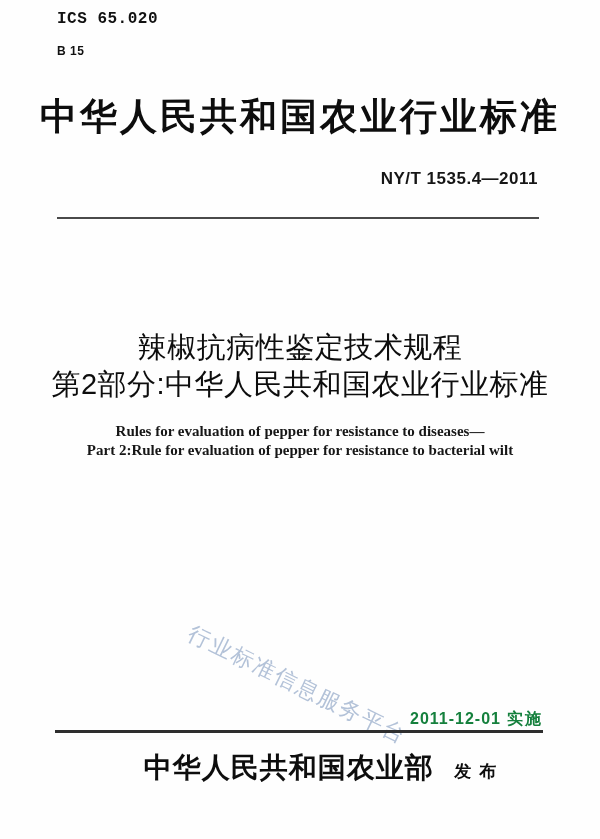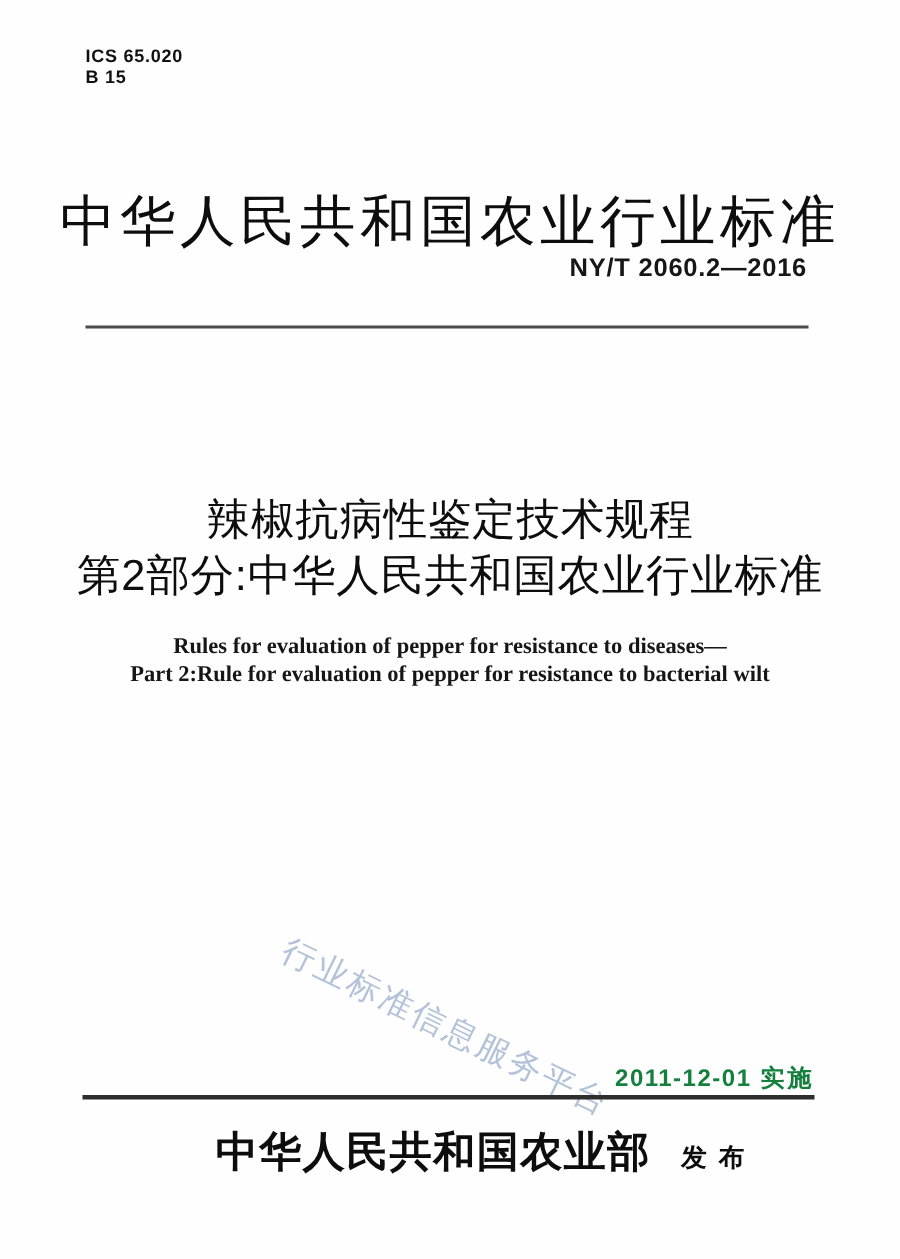--- a/index.html
+++ b/index.html
@@ -12,42 +12,43 @@
     width: 600px;
     height: 839px;
     background: #fefefe;
     overflow: hidden;
     font-family: "Liberation Sans", sans-serif;
     color: #111111;
   }
   .abs { position: absolute; }
 
   .ics-code {
-    left: 57px; top: 30px;
-    font-size: 12px; font-weight: bold; letter-spacing: 0.5px;
+    left: 57px; top: 12px;
+    font-size: 16px; font-weight: bold; letter-spacing: 0.5px;
     line-height: 14px;
+    font-family: Liberation Mono, monospace;
   }
   .classification-code {
     left: 57px; top: 44px;
     font-size: 12px; font-weight: bold; letter-spacing: 0.5px;
     line-height: 14px;
   }
   .ny-logo {
     left: 399px; top: 28px;
     font-size: 64px; line-height: 64px;
     font-weight: bold;
     letter-spacing: 7px;
     color: #0b0b0b;
     
     text-shadow: 1px 0 0 #0b0b0b, -1px 0 0 #0b0b0b, 0 1px 0 #0b0b0b, 0 -1px 0 #0b0b0b, 1px 1px 0 #0b0b0b;
   }
   .standard-category {
-    left: 0; top: 123px; width: 100%;
+    left: 0; top: 92px; width: 100%;
     text-align: center;
-    font-size: 37px; font-weight: normal;
+    font-size: 37px; font-weight: bold;
     letter-spacing: 3px;
     color: #0d0d0d;
     white-space: nowrap;
   }
   .standard-number {
     right: 62px; top: 169px;
     font-size: 17px; font-weight: bold;
     letter-spacing: 0.5px;
     color: #161616;
   }
@@ -129,21 +130,21 @@
 
 <div class="page">
 
   <div class="abs ics-code">ICS 65.020</div>
 
   <div class="abs classification-code">B 15</div>
 
 
   <div class="abs standard-category">中华人民共和国农业行业标准</div>
 
-  <div class="abs standard-number">NY/T 2060.2—2016</div>
+  <div class="abs standard-number">NY/T 1535.4—2011</div>
 
   <div class="abs rule-top"></div>
 
   <div class="abs doc-title-zh">
     <div>辣椒抗病性鉴定技术规程</div>
     <div>第2部分:中华人民共和国农业行业标准</div>
   </div>
 
   <div class="abs doc-title-en">
     <div>Rules for evaluation of pepper for resistance to diseases—</div>

